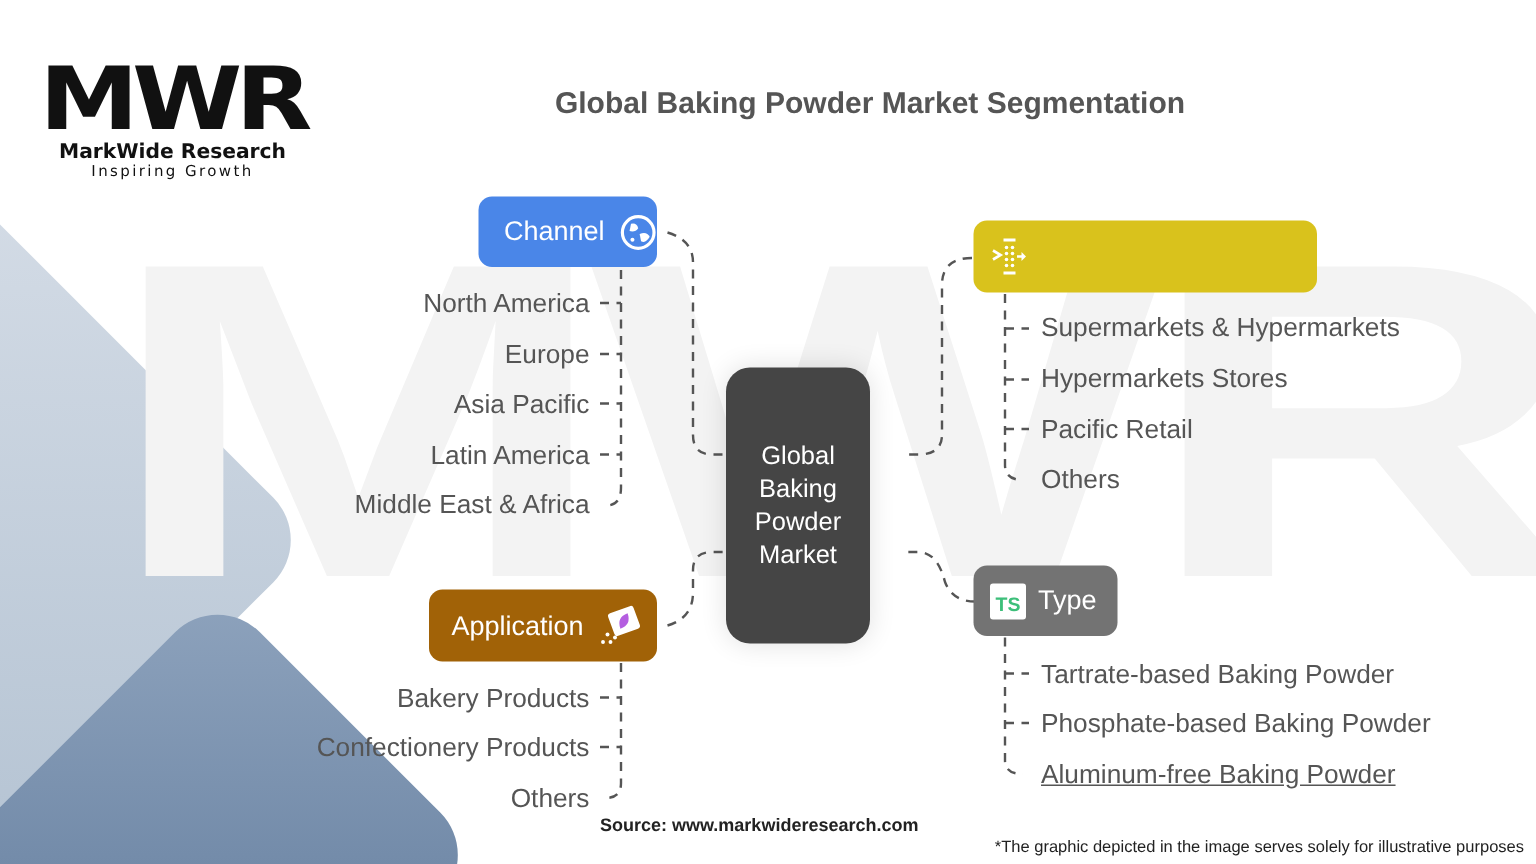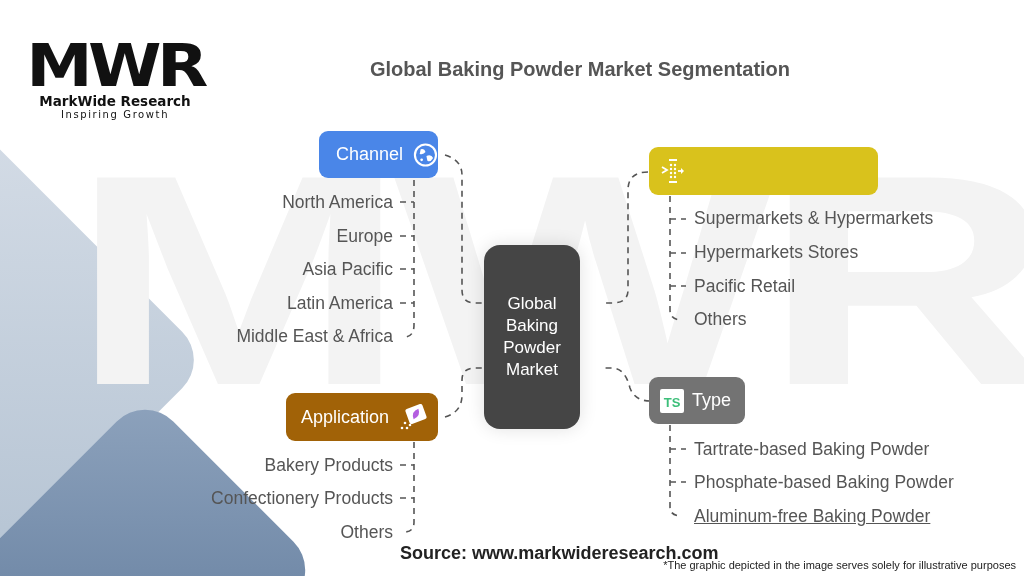--- a/index.html
+++ b/index.html
@@ -12,21 +12,21 @@
   .logo-mark{font-family:"DejaVu Sans",sans-serif;font-weight:900;font-size:58px;color:#111;letter-spacing:-4px;line-height:60px;font-style:normal;transform:scaleX(1.15);}
   .logo-name{font-family:"DejaVu Sans",sans-serif;font-weight:bold;font-size:13.5px;color:#111;line-height:15px;margin-top:-2px;}
   .logo-tag{font-family:"DejaVu Sans",sans-serif;font-size:10px;letter-spacing:1.6px;color:#111;line-height:12px;}
   .title{position:absolute;left:320px;top:58px;width:520px;text-align:center;font-weight:bold;font-size:20px;color:#555;z-index:2;}
   svg.lines{position:absolute;left:0;top:0;z-index:1;}
   .pill{position:absolute;border-radius:9px;color:#fff;font-size:18px;display:flex;align-items:center;z-index:2;box-sizing:border-box;}
   .pill .lbl{white-space:nowrap;}
   .center{position:absolute;left:484px;top:245px;width:96px;height:184px;background:#454545;border-radius:16px;color:#fff;font-size:17px;display:flex;align-items:center;justify-content:center;text-align:center;line-height:22px;z-index:2;box-shadow:0 0 18px rgba(0,0,0,0.12);}
   .item{position:absolute;font-size:17.5px;color:#555;white-space:nowrap;z-index:2;}
   .item.r{}
-  .source{position:absolute;left:400px;top:543px;font-size:18px;font-weight:bold;color:#222;z-index:2;}
+  .source{position:absolute;left:400px;top:543px;font-size:12px;font-weight:bold;color:#222;z-index:2;}
   .disclaimer{position:absolute;right:8px;top:559px;font-size:11px;color:#222;z-index:2;}
 </style>
 </head>
 <body>
 
 <div class="bg-shape bg-light"></div>
 <div class="bg-shape bg-dark"></div>
 <div class="wm">MWR</div>
 
 <div class="logo">

